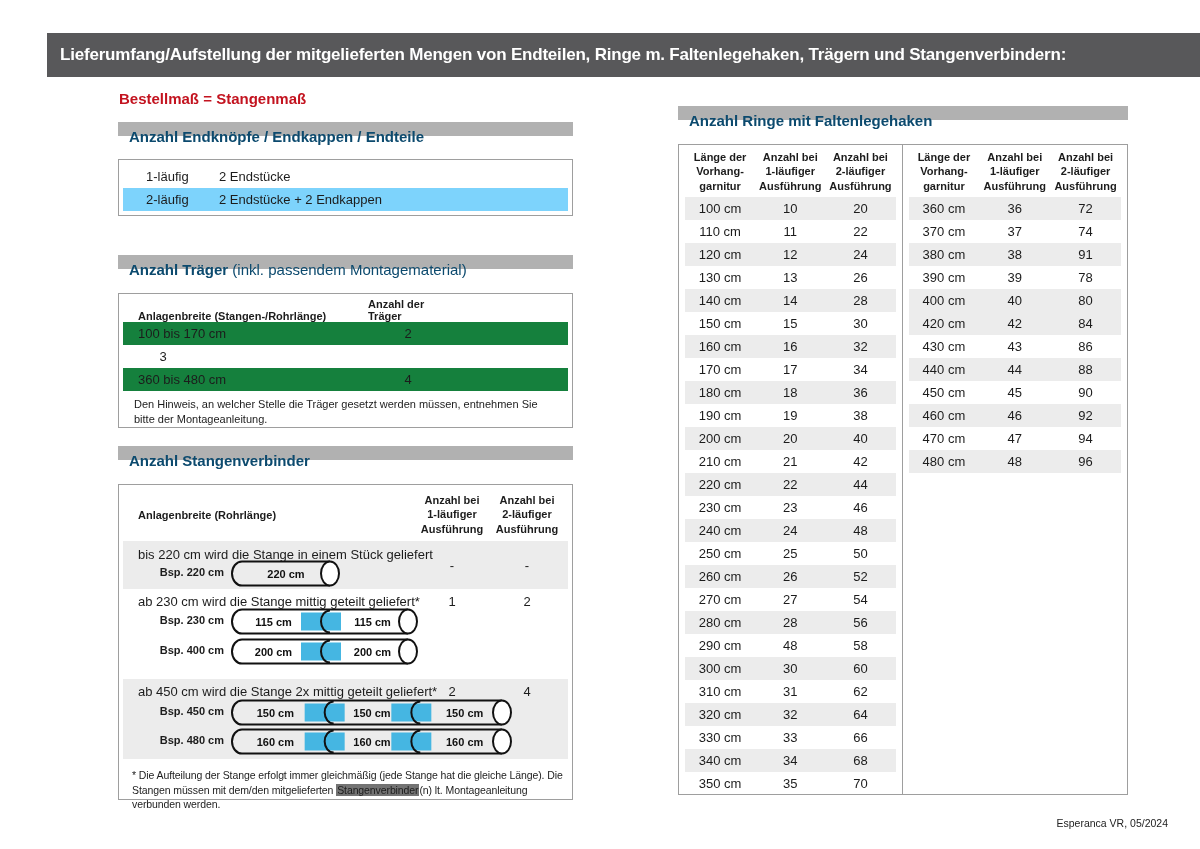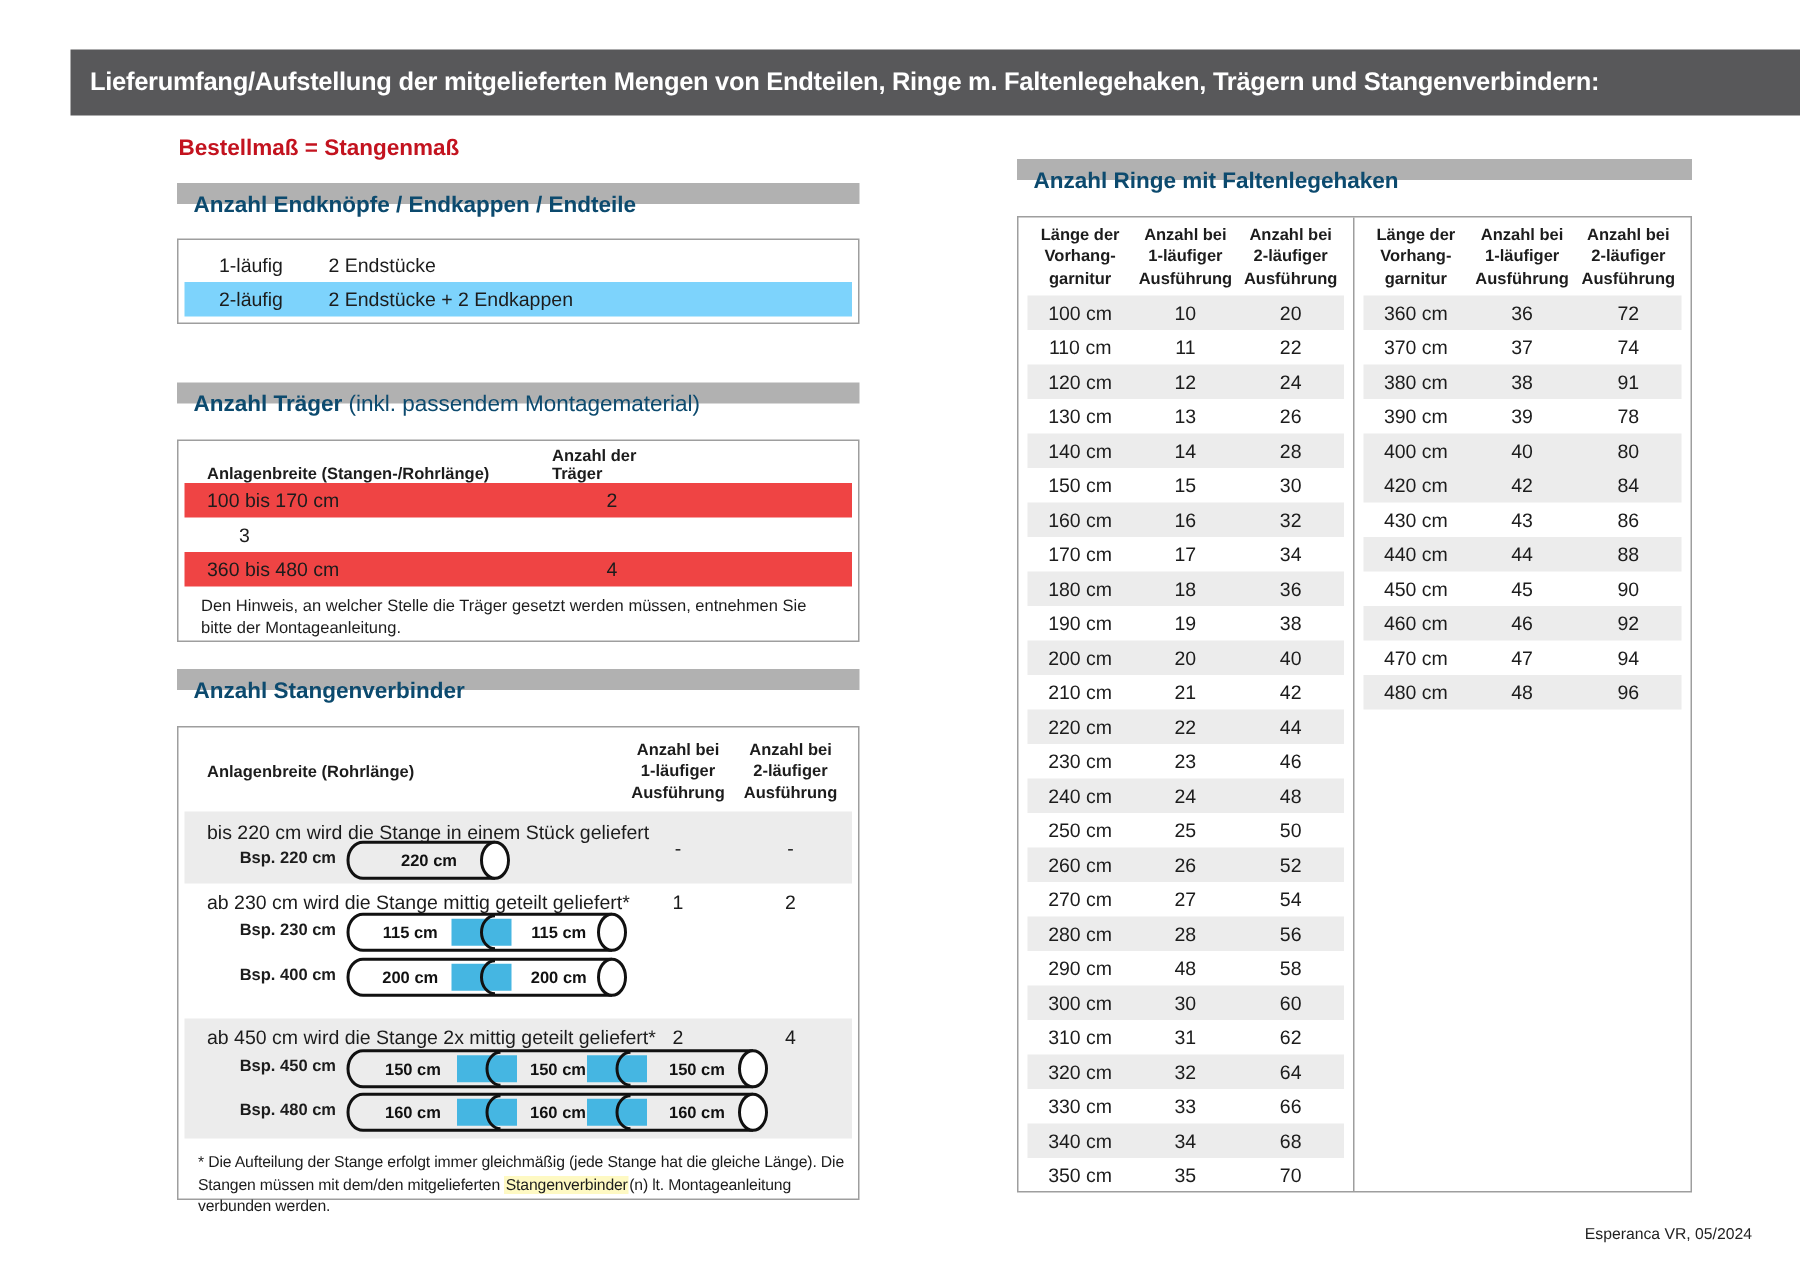--- a/index.html
+++ b/index.html
@@ -27,21 +27,21 @@
   .simple-row{height:23px;line-height:23px;margin:0 4px;font-size:13px;display:flex}
   .simple-row.alt{background:#7dd3fc}
   .simple-row .lbl{width:96px;padding-left:23px}
 
   
   #box2{left:118px;top:293px;width:455px;height:135px;padding-top:7px}
   .t2-head{display:flex;font-size:11px;font-weight:bold;height:21px;align-items:flex-end;padding:0 4px}
   .t2-head .c1{padding-left:15px;width:245px}
   .t2-head .c2{width:90px}
   .t2-row{display:flex;height:23px;line-height:23px;margin:0 4px;font-size:13px}
-  .t2-row.alt{background:#ef4444}
+  .t2-row.alt{background:#15803d}
   .t2-row .c1{padding-left:15px;width:245px}
   .t2-row .c2{width:80px;text-align:center}
   .note{font-size:11px;line-height:1.35;padding:6px 18px 0 15px}
 
   
   #box3{left:118px;top:484px;width:455px;height:316px}
   .v-head{position:relative;height:56px}
   .v-col1{position:absolute;left:19px;top:24px;font-size:11px;font-weight:bold}
   .v-colh{position:absolute;top:8px;width:80px;text-align:center;font-size:11px;font-weight:bold;
           white-space:pre-line;line-height:1.3}
@@ -55,21 +55,21 @@
   .vrow-text{position:absolute;left:15px;top:5px;font-size:13px;white-space:nowrap}
   #vrow0 .vrow-text{top:6px}
   .vrow-v1,.vrow-v2{position:absolute;top:5px;width:60px;text-align:center;font-size:13px}
   .vrow-v1{left:299px}
   .vrow-v2{left:374px}
   #vrow0 .vrow-v1,#vrow0 .vrow-v2{top:17px}
   .vrow-rods{position:absolute;left:107px;top:0;width:340px;height:100%}
   .rod-holder{position:absolute;left:0}
   .rod-label{position:absolute;left:-84px;top:8px;width:78px;text-align:right;font-weight:bold;font-size:11px;white-space:nowrap}
   .footnote{position:absolute;left:13px;top:283px;width:437px;font-size:10.5px;line-height:1.4;letter-spacing:-0.1px}
-  .hl{background:#fef9c3;padding:0 1px}
+  .hl{background:#737373;padding:0 1px}
 
   
   #ringe-box{left:678px;top:144px;width:450px;height:651px;display:flex}
   .ringe-half{width:225px;height:100%;padding-top:5px}
   .ringe-half.first{border-right:1px solid #9e9e9e;width:224px}
   .r-head{display:flex;height:47px;margin:0 6px}
   .r-head span{flex:1;text-align:center;font-size:11px;font-weight:bold;white-space:pre-line;line-height:1.3}
   .ringe-row{display:flex;height:23px;line-height:23px;margin:0 6px;font-size:13px}
   .ringe-row.alt{background:#ececec}
   .ringe-row span{flex:1;text-align:center}

